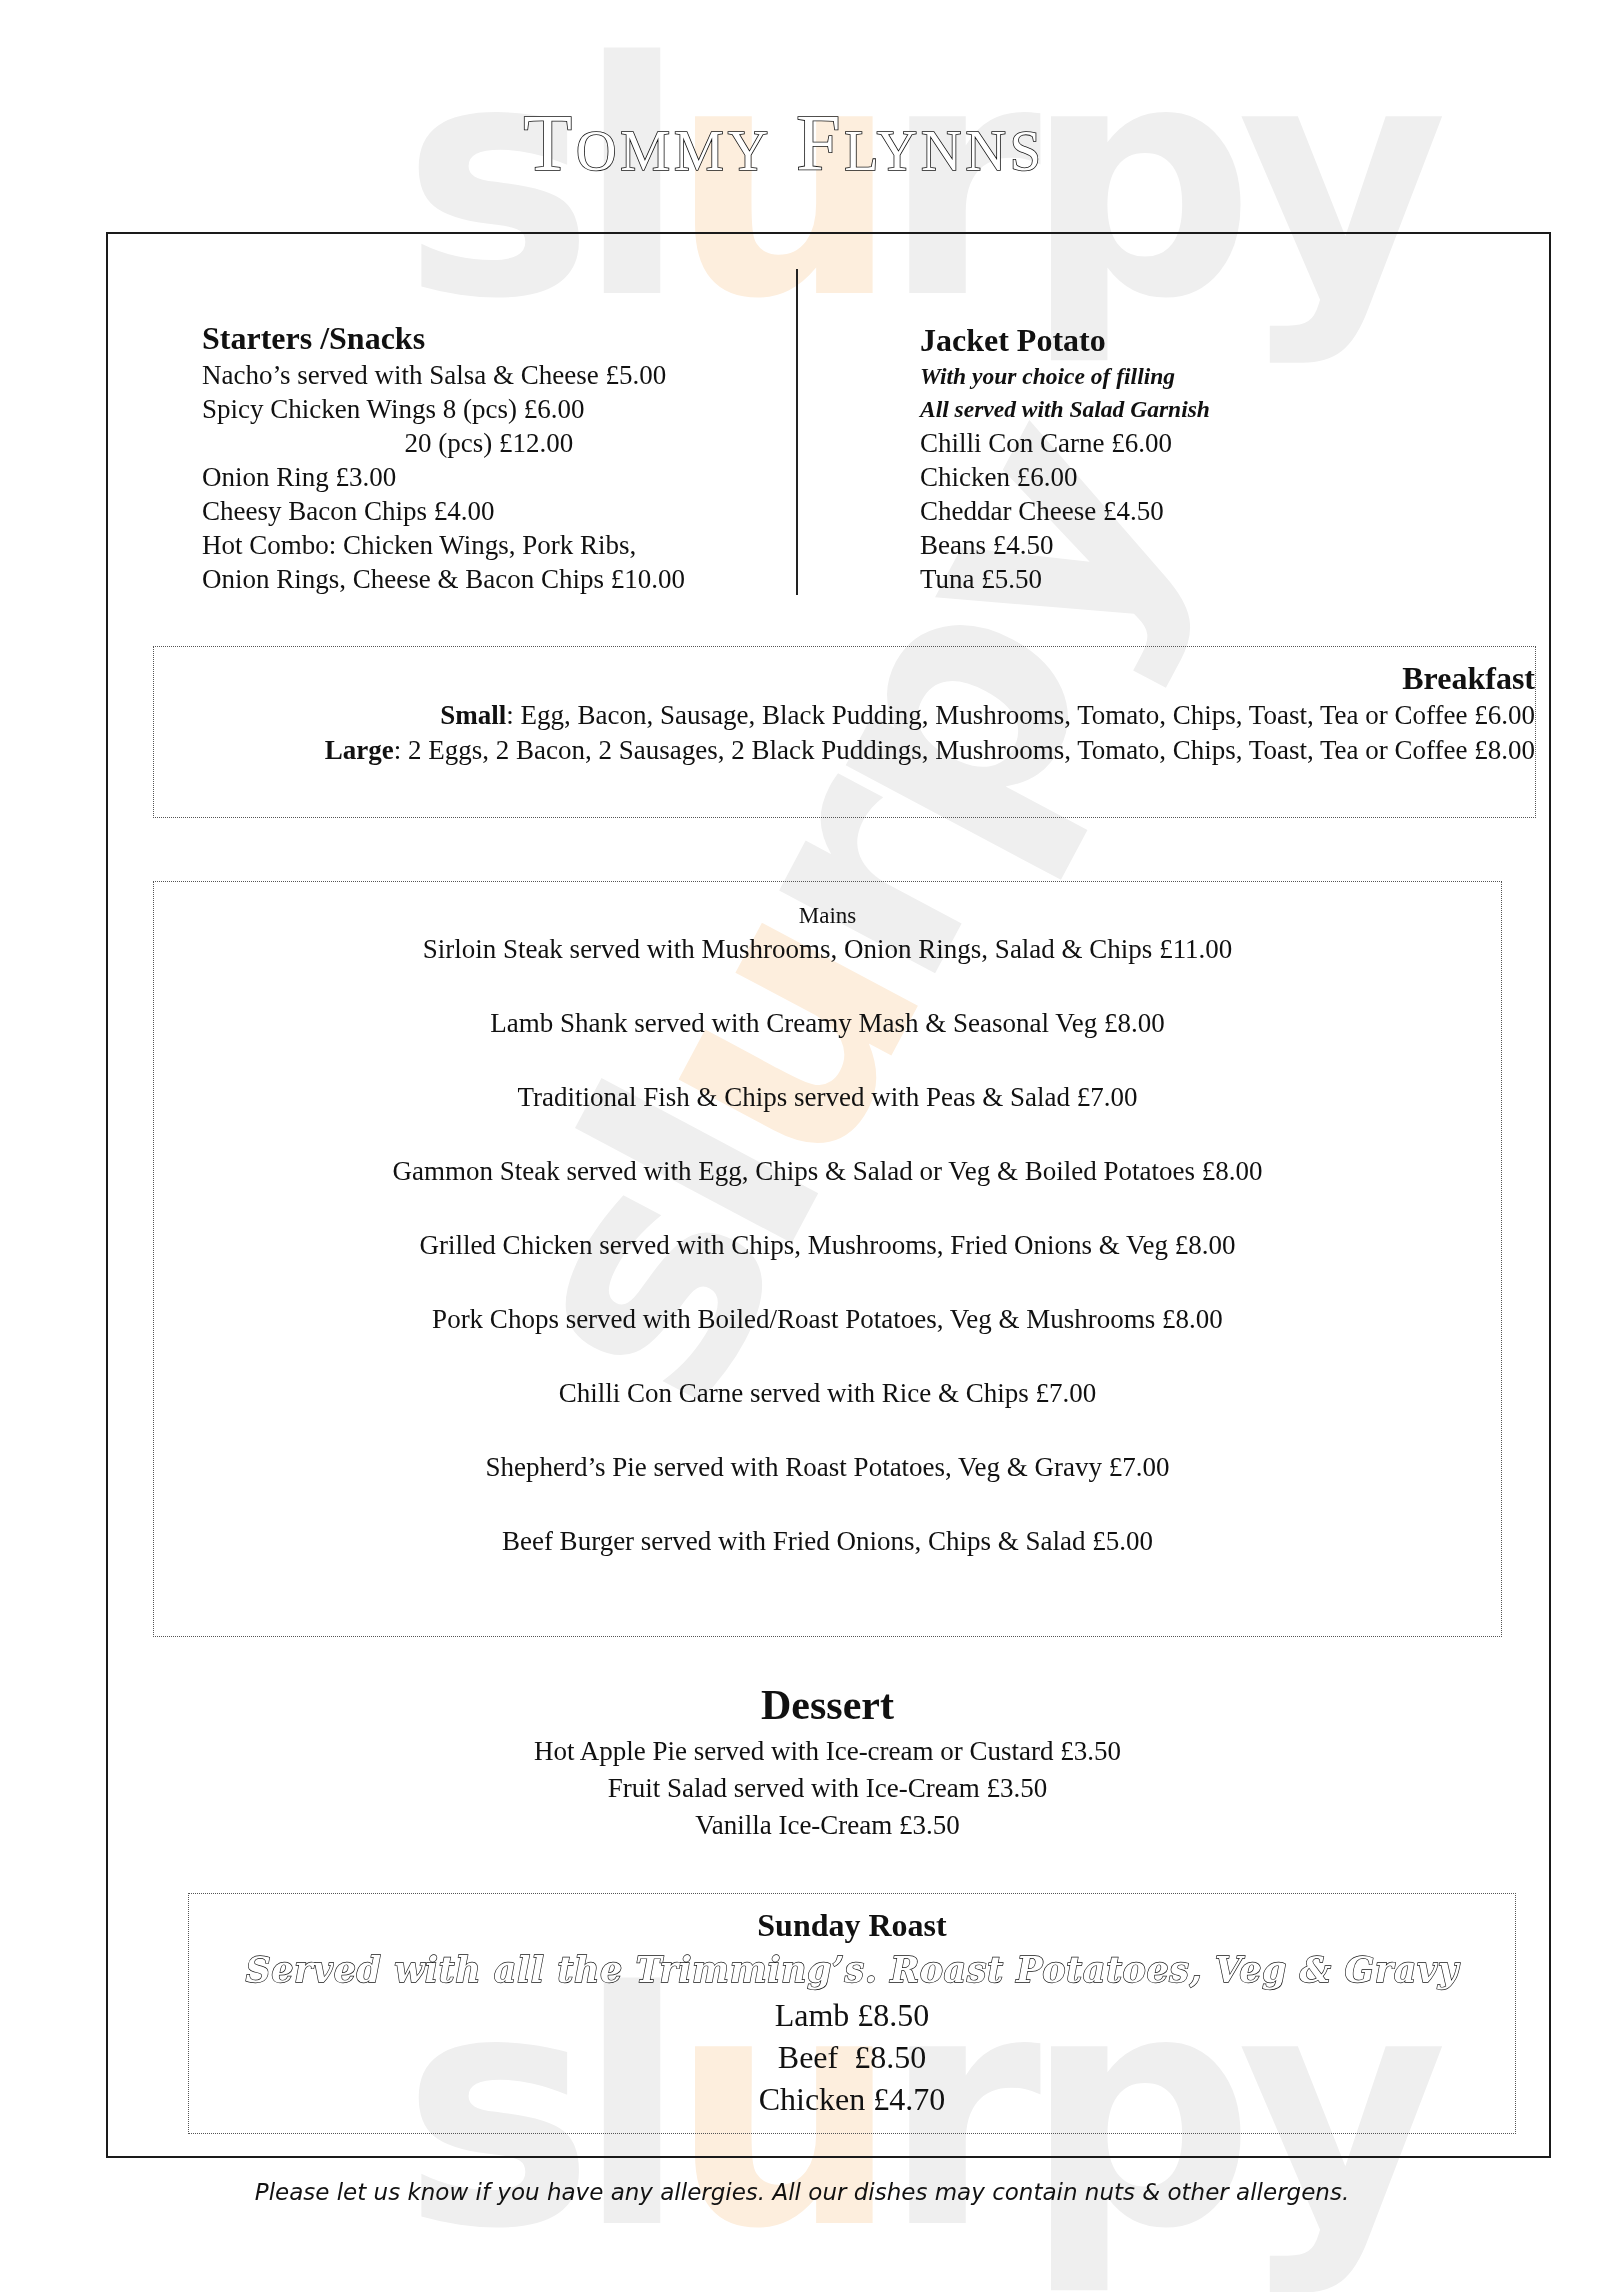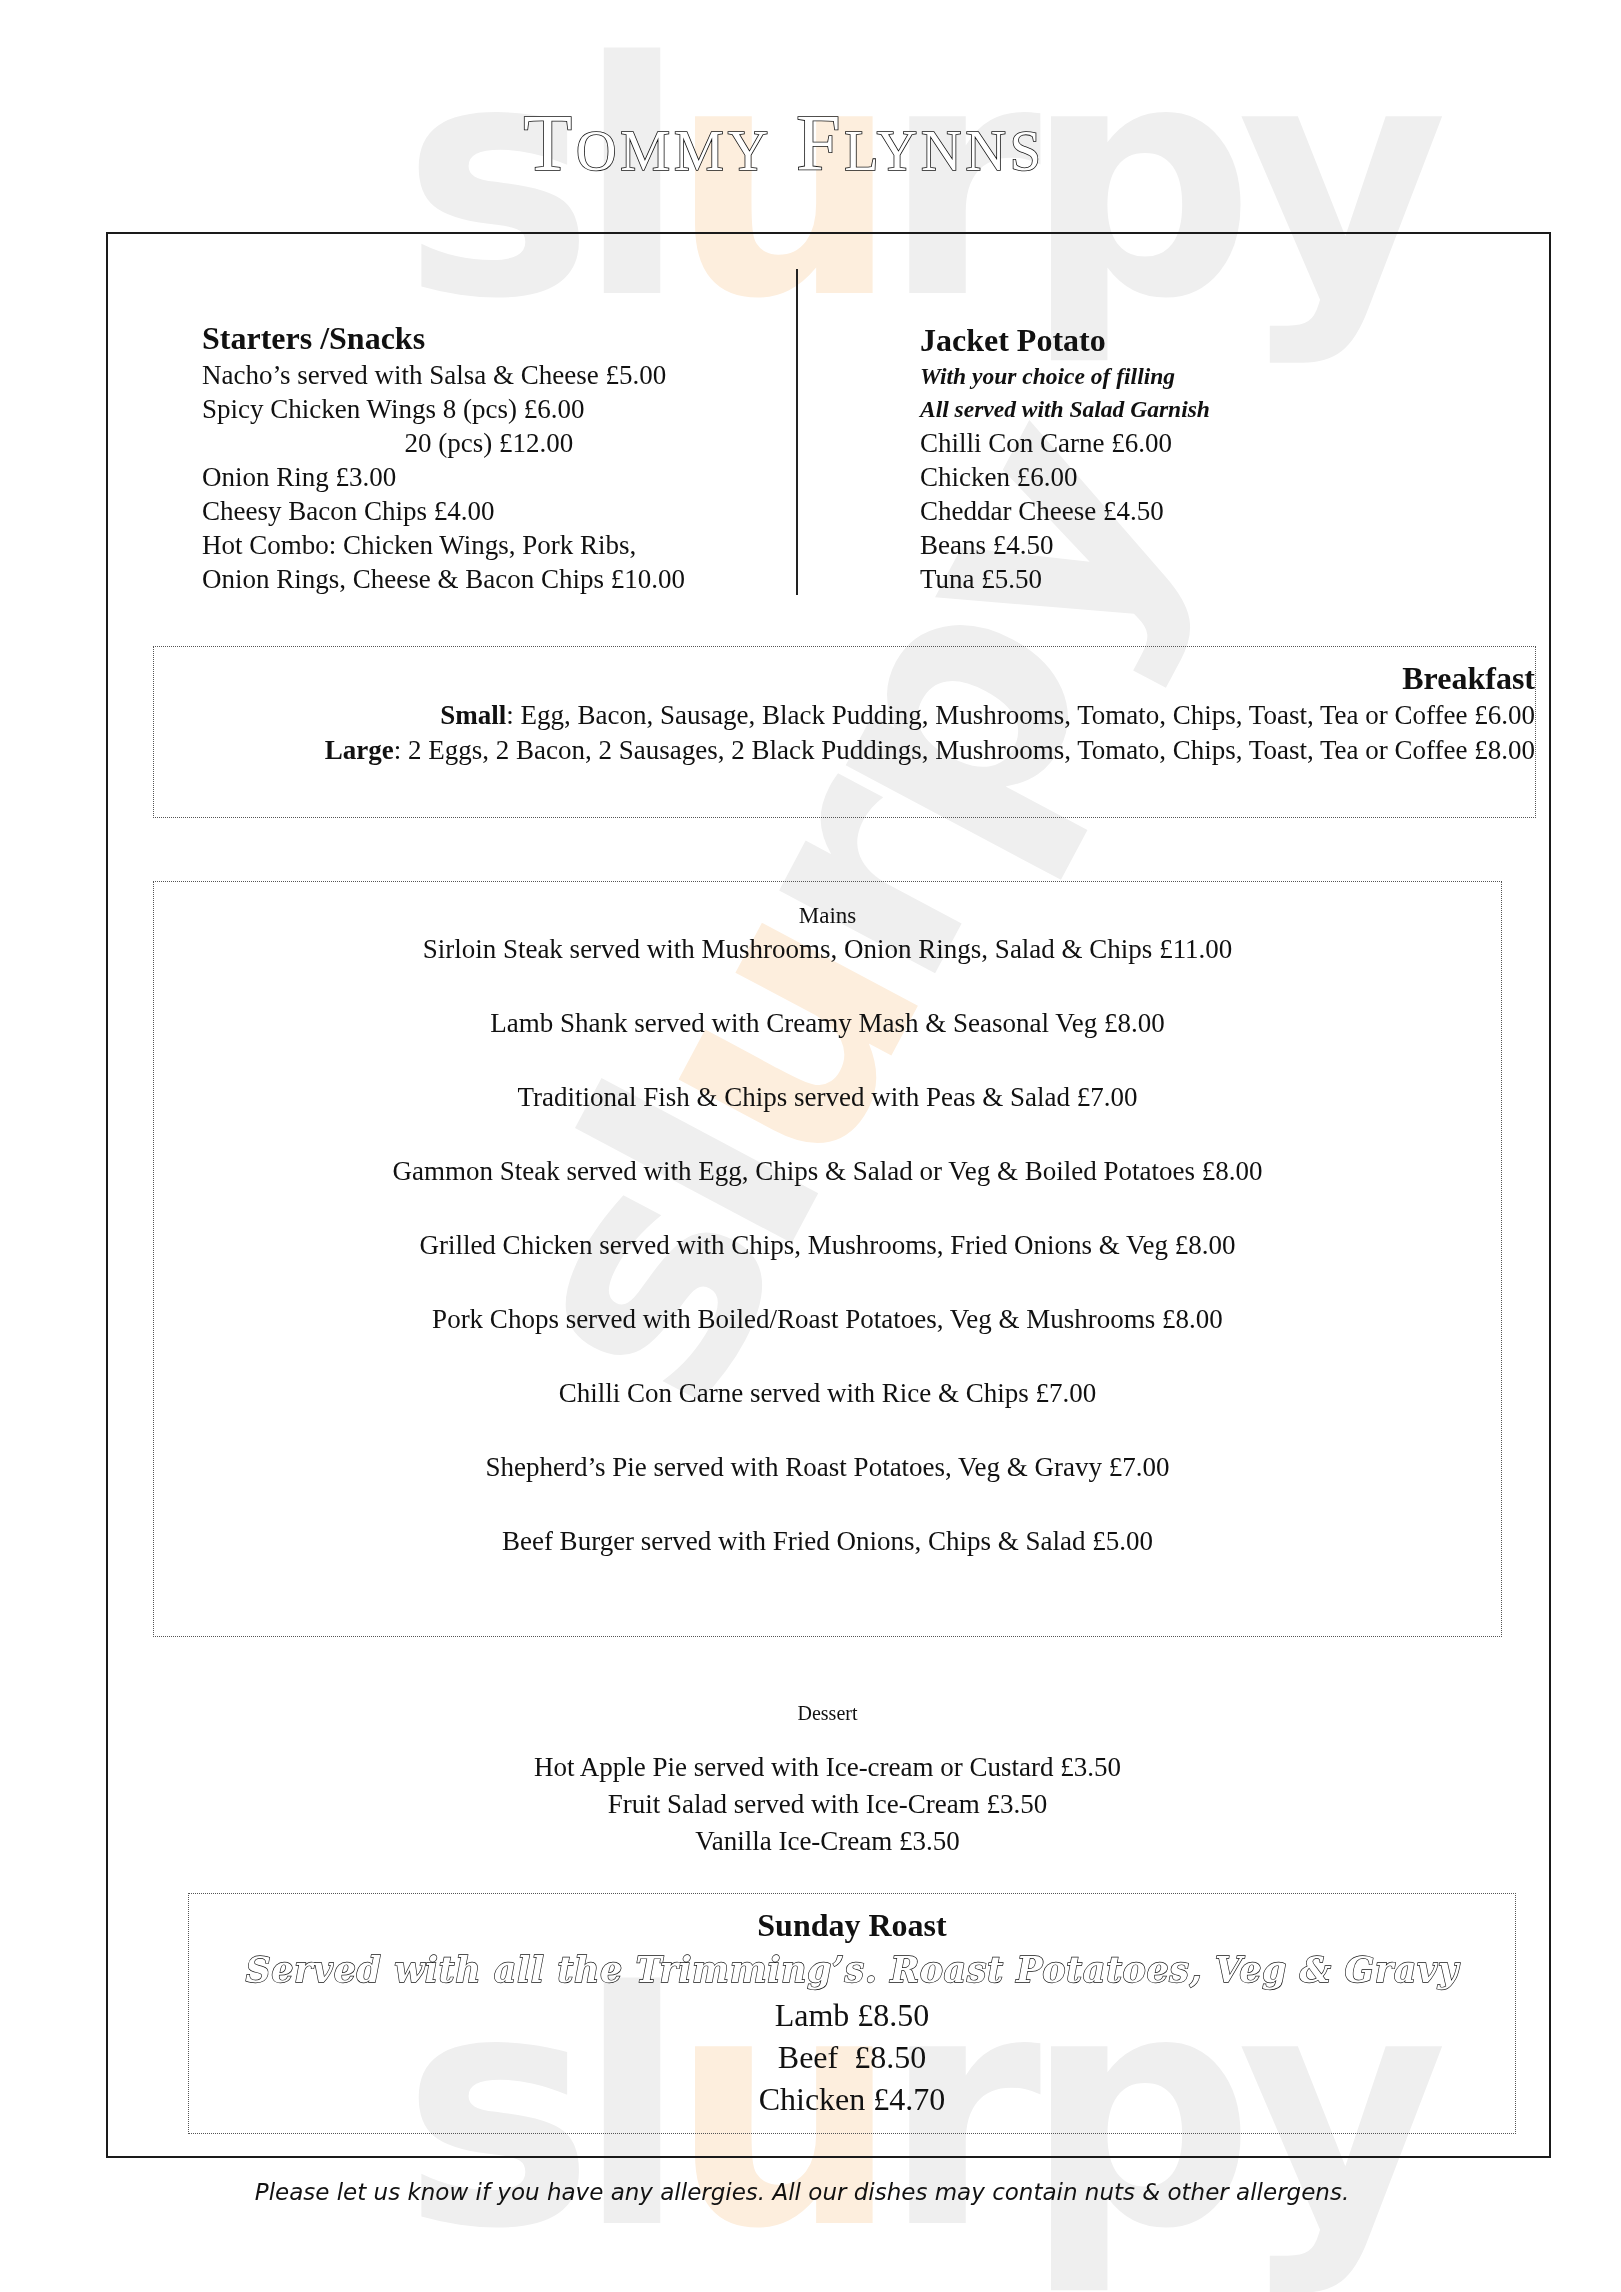--- a/index.html
+++ b/index.html
@@ -40,21 +40,21 @@
   .breakfast h2 { margin: 11.8px 0 0 0; font-size: 32px; font-weight: bold; line-height: 39px; }
   .breakfast .bl { font-size: 27px; line-height: 35px; white-space: nowrap; }
   .breakfast .bl b { font-weight: bold; margin-top: 20px; }
 
   .mains { left: 153px; top: 881px; width: 1349px; height: 756px; text-align: center; }
   .mains h2 { margin: 13.7px 0 0 0; font-size: 23px; font-weight: normal; line-height: 39px; }
   .mains .mi { font-size: 27px; line-height: 33px; height: 74px; white-space: nowrap; }
   .mains .first { margin-top: -2px; }
 
   .dessert { left: 153px; width: 1349px; top: 1678px; text-align: center; }
-  .dessert h2 { margin: 16px; font-size: 20px; font-weight: normal; line-height: 39px; }
+  .dessert h2 { margin: 8px; font-size: 42px; font-weight: bold; line-height: 39px; }
   .dessert .di { font-size: 27px; line-height: 37px; white-space: nowrap; }
 
   .sunday { left: 188px; top: 1893px; width: 1328px; height: 241px; text-align: center; overflow: hidden; }
   .sunday h2 { margin: 11.8px 0 0 0; font-size: 32px; font-weight: bold; line-height: 39px; }
   .sunday .script { font-family: "DejaVu Serif", serif; font-style: italic; font-weight: bold;
                     font-size: 35px; line-height: 49px; color: #fff; letter-spacing: 0.5px;
                     -webkit-text-stroke: 1.3px #111; paint-order: stroke; white-space: nowrap; }
   .sunday .si { font-size: 32px; line-height: 42px; white-space: pre; }
 
   .footer { left: 0; width: 1604px; top: 2174px; text-align: center;

